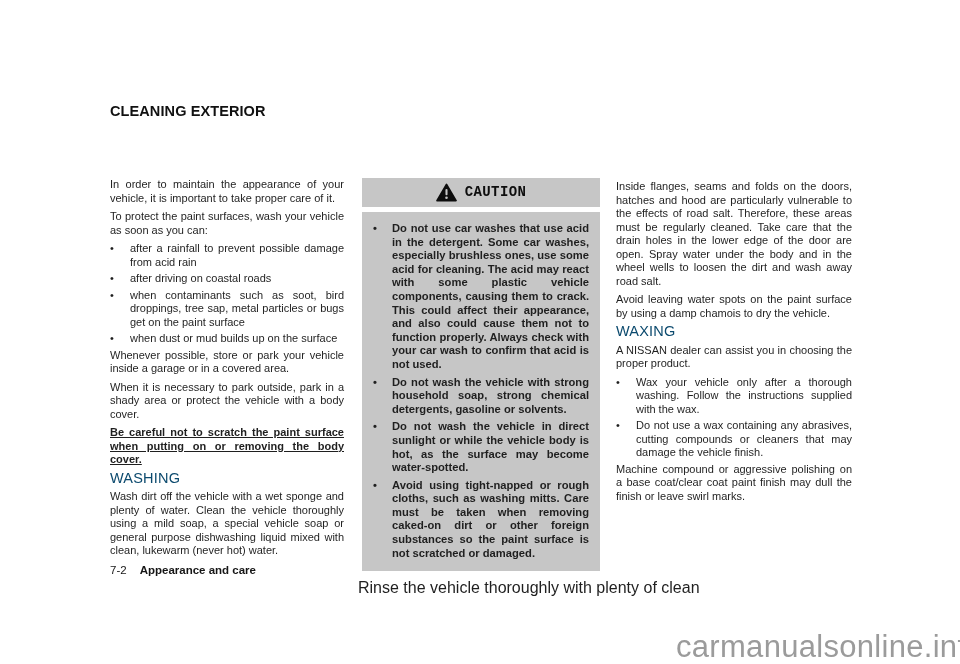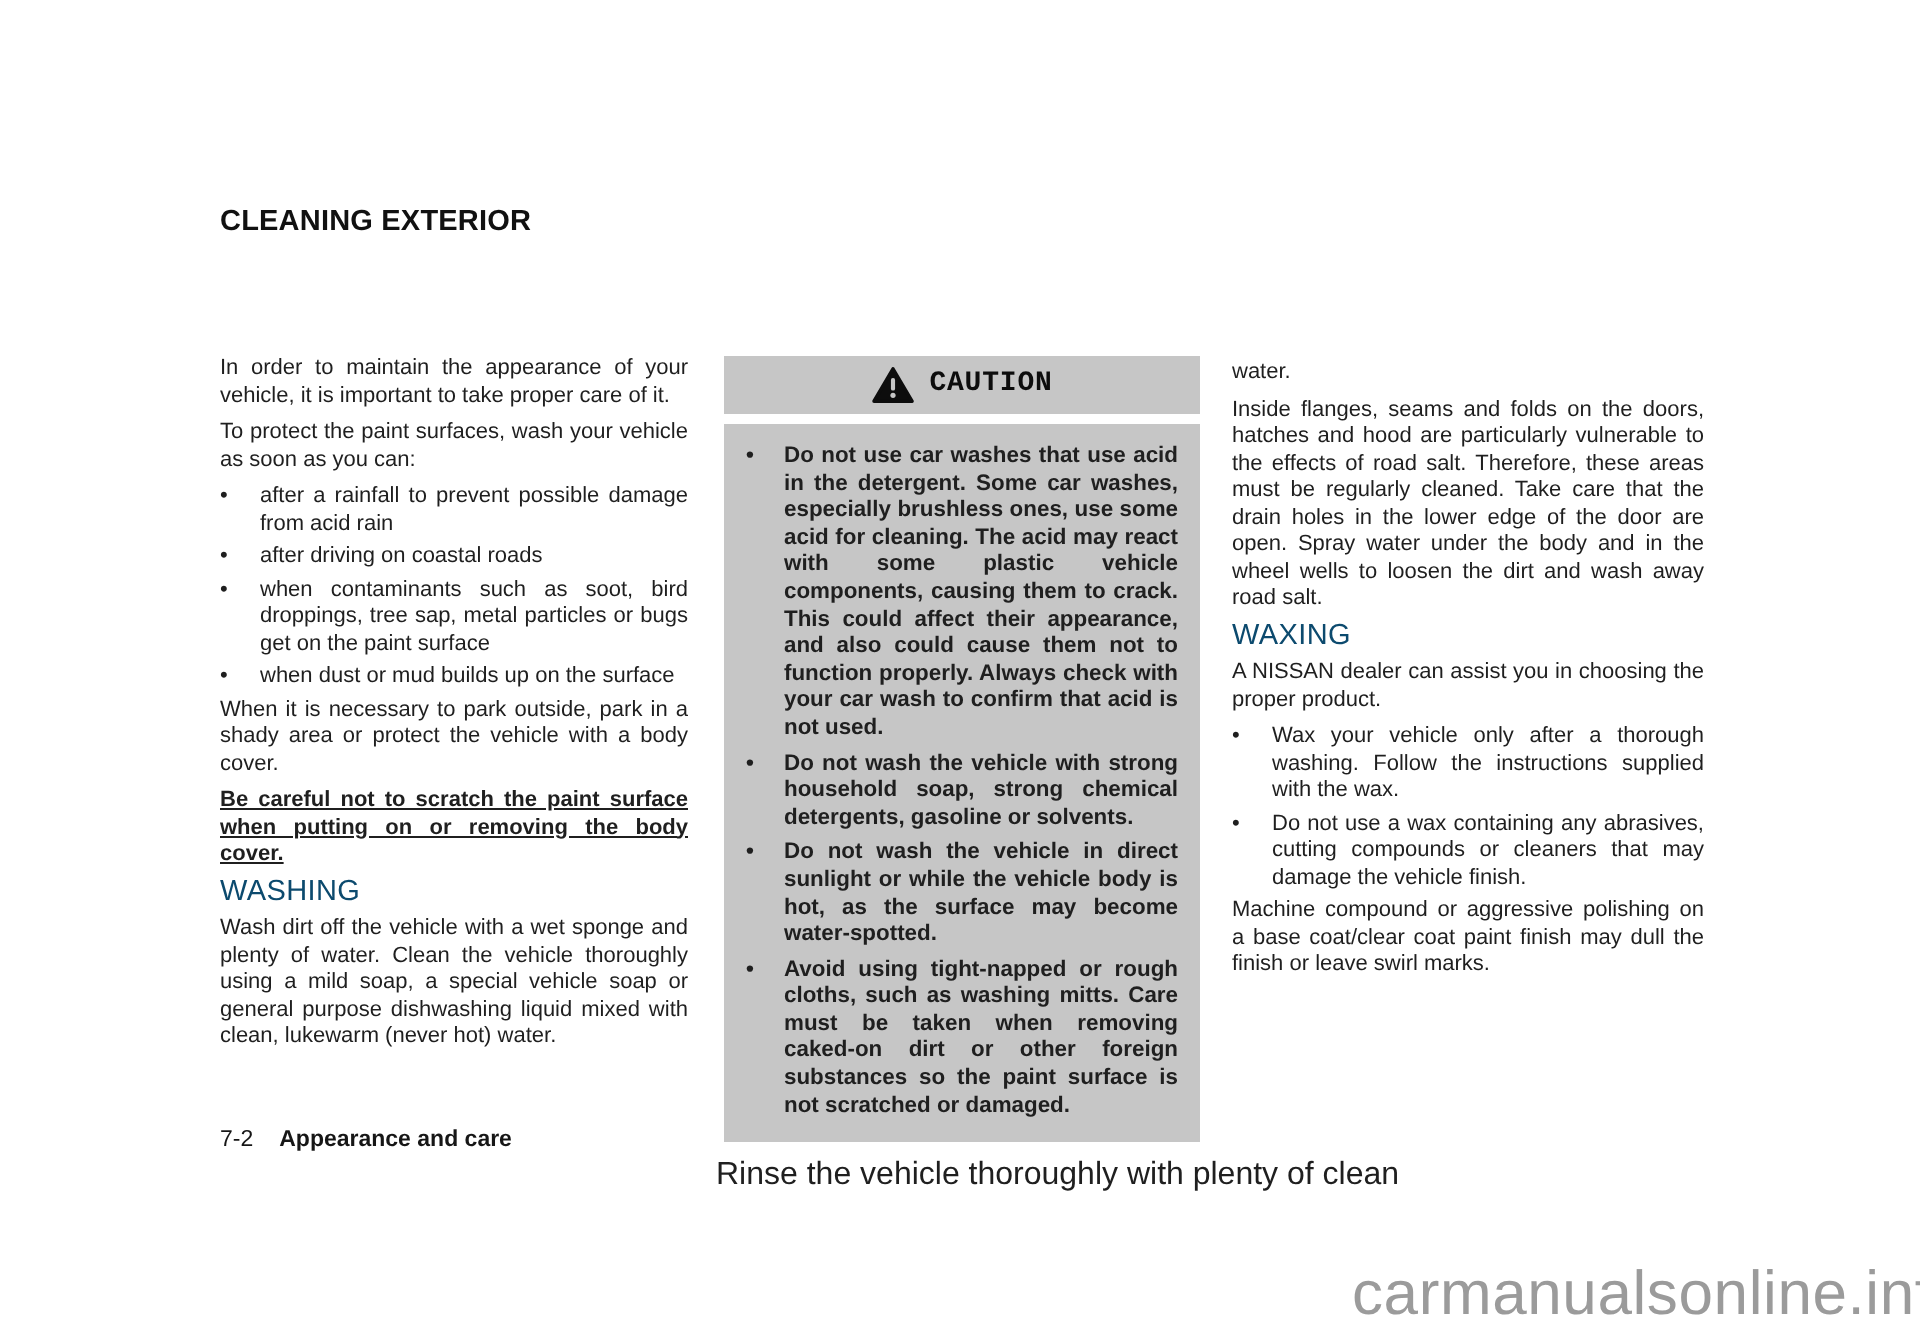--- a/index.html
+++ b/index.html
@@ -73,20 +73,21 @@
     </div>
     <div class="bullet-row">
       <span class="bullet-marker">•</span>
       <span class="bullet-text">when contaminants such as soot, bird droppings, tree sap, metal particles or bugs get on the paint surface</span>
     </div>
     <div class="bullet-row">
       <span class="bullet-marker">•</span>
       <span class="bullet-text">when dust or mud builds up on the surface</span>
     </div>
 
+    <p class="para">Whenever possible, store or park your vehicle inside a garage or in a covered area.</p>
     <p class="para">When it is necessary to park outside, park in a shady area or protect the vehicle with a body cover.</p>
     <p class="para para-bold">Be careful not to scratch the paint surface when putting on or removing the body cover.</p>
 
     <div class="subheading">WASHING</div>
     <p class="para">Wash dirt off the vehicle with a wet sponge and plenty of water. Clean the vehicle thoroughly using a mild soap, a special vehicle soap or general purpose dishwashing liquid mixed with clean, lukewarm (never hot) water.</p>
   </div>
 
   <div class="col col-mid">
     <div class="caution-box">
       <div class="caution-header">
@@ -113,22 +114,22 @@
         <div class="bullet-row">
           <span class="bullet-marker">•</span>
           <span class="bullet-text">Avoid using tight-napped or rough cloths, such as washing mitts. Care must be taken when removing caked-on dirt or other foreign substances so the paint surface is not scratched or damaged.</span>
         </div>
       </div>
     </div>
     <p class="para rinse-line">Rinse the vehicle thoroughly with plenty of clean</p>
   </div>
 
   <div class="col col-right">
-    <p class="para">water.</p>
     <p class="para">Inside flanges, seams and folds on the doors, hatches and hood are particularly vulnerable to the effects of road salt. Therefore, these areas must be regularly cleaned. Take care that the drain holes in the lower edge of the door are open. Spray water under the body and in the wheel wells to loosen the dirt and wash away road salt.</p>
+    <p class="para">Avoid leaving water spots on the paint surface by using a damp chamois to dry the vehicle.</p>
 
     <div class="subheading">WAXING</div>
     <p class="para">A NISSAN dealer can assist you in choosing the proper product.</p>
 
     <div class="bullet-row">
       <span class="bullet-marker">•</span>
       <span class="bullet-text">Wax your vehicle only after a thorough washing. Follow the instructions supplied with the wax.</span>
     </div>
     <div class="bullet-row">
       <span class="bullet-marker">•</span>

